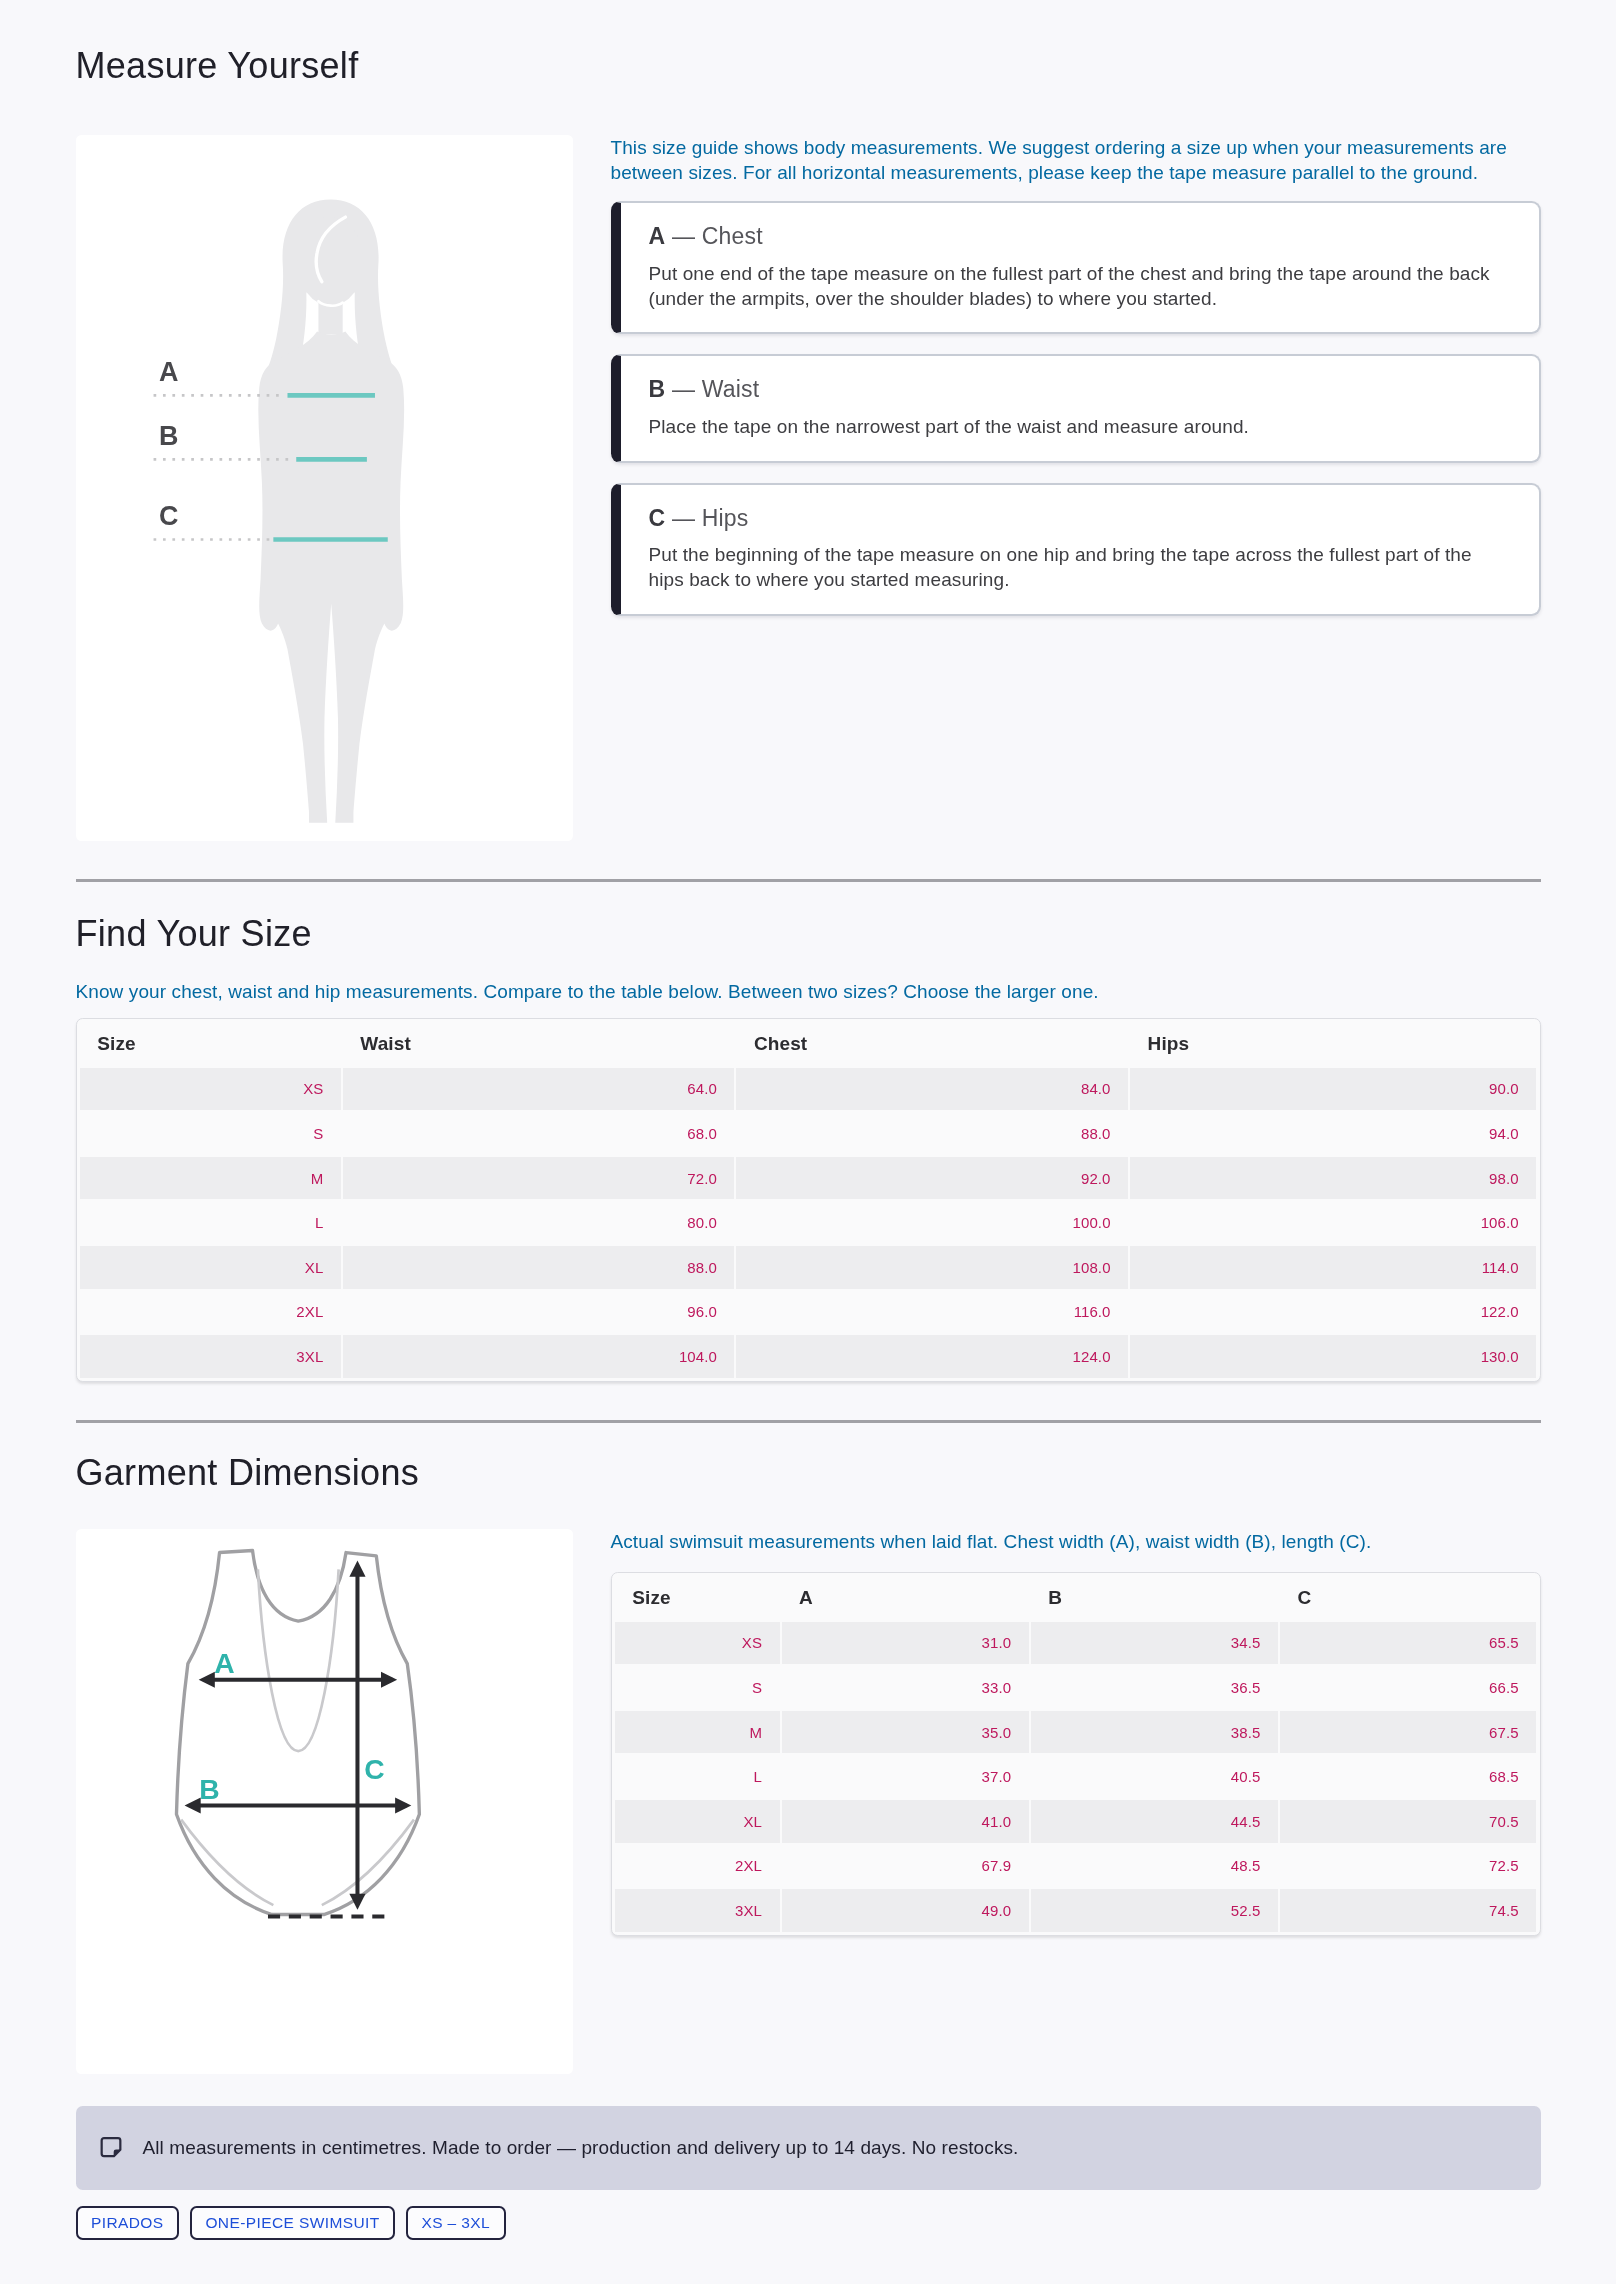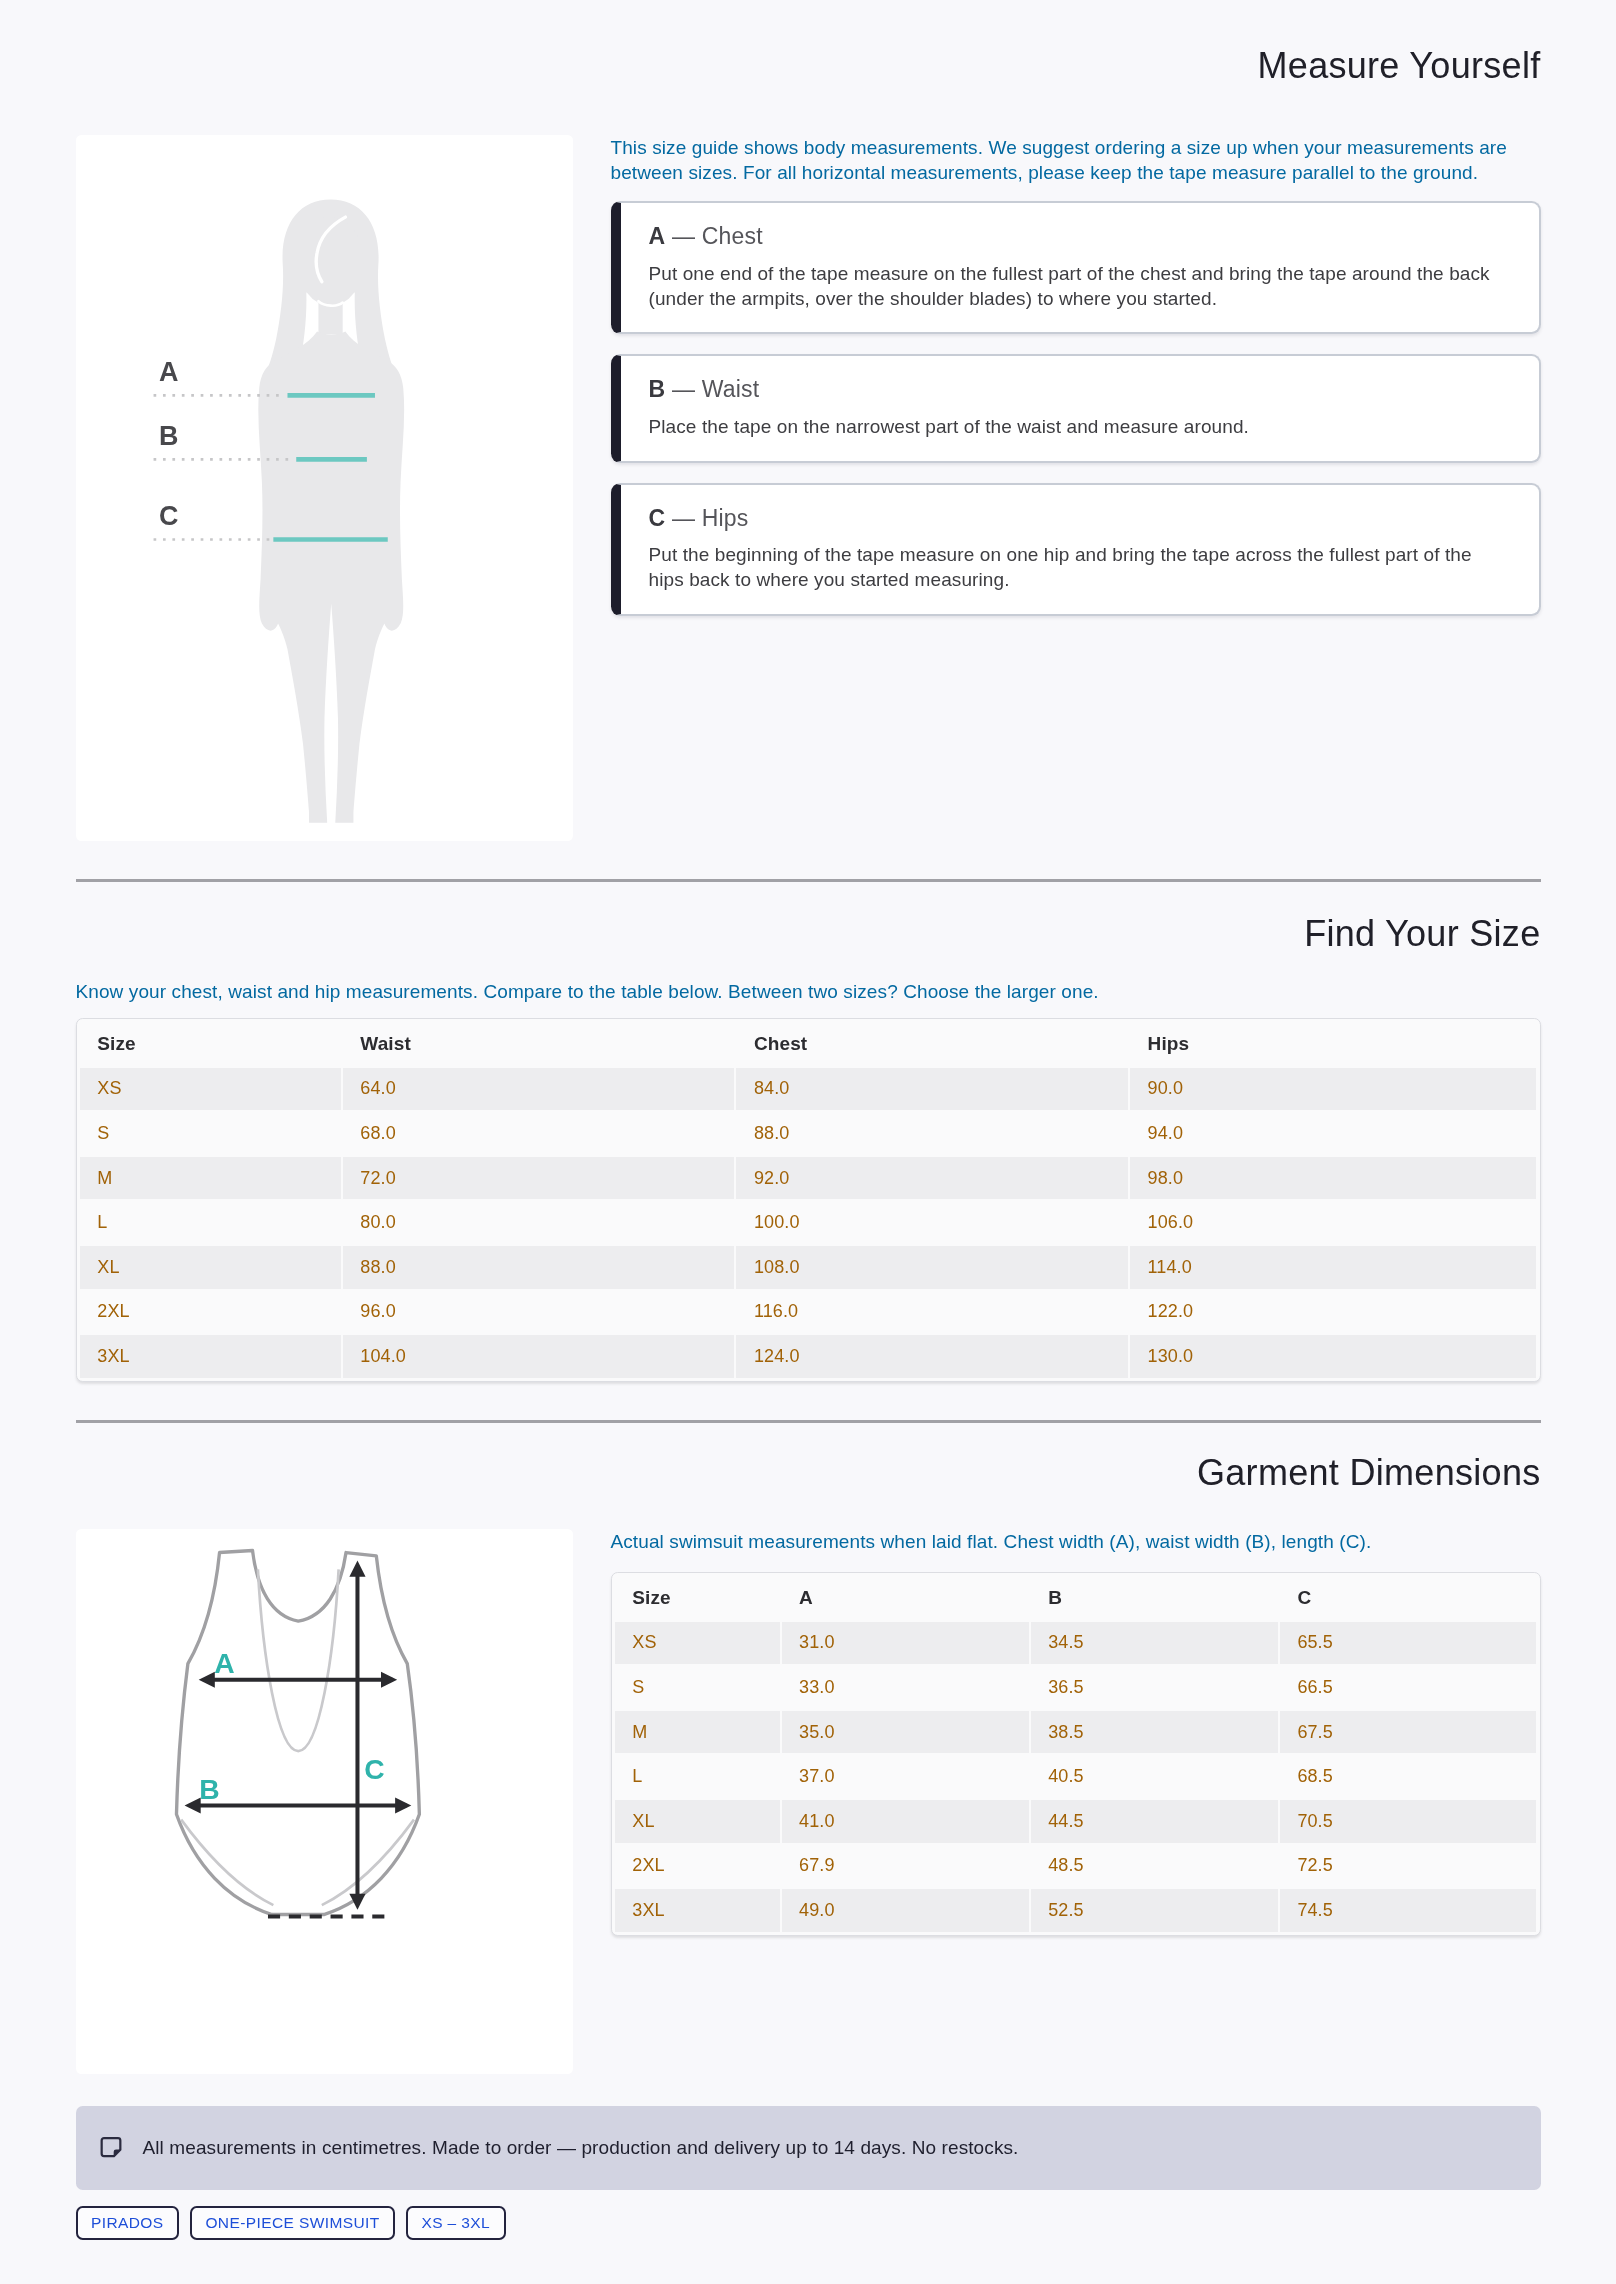--- a/index.html
+++ b/index.html
@@ -11,21 +11,20 @@
     color: #3b3b3e;
   }
   .content { width: 1465px; margin: 0 auto; padding-top: 44px; padding-bottom: 74px; }
 
   .section-title {
     font-size: 36px;
     font-weight: 400;
     color: #202029;
     line-height: 43px;
     letter-spacing: 0.3px;
-    text-align: right;
   }
 
   .split-row { display: flex; gap: 38px; align-items: flex-start; }
   .row-1 { margin-top: 48px; }
   .row-3 { margin-top: 35px; }
 
   .illustration-panel { background: #ffffff; border-radius: 5.4px; flex: 0 0 497px; overflow: hidden; }
   .panel-1 { height: 706px; }
   .panel-2 { height: 545px; }
   .right-col { flex: 1 1 auto; min-width: 0; }
@@ -59,21 +58,21 @@
     padding: 1.3px;
     box-shadow: 0 2px 2.7px rgba(0,0,0,0.10);
   }
   .right-col .table-wrap { margin-top: 17.5px; }
   table { width: 100%; border-collapse: separate; border-spacing: 2px; }
   th {
     text-align: left; font-size: 19px; font-weight: 700; color: #2c2c30;
     padding: 9.4px 17.5px; line-height: 25px; letter-spacing: 0.1px;
   }
   td {
-    font-size: 18px; color: #a16207; padding: 8.8px 17.5px; line-height: 25px; letter-spacing: 0.1px;
+    font-size: 15px; color: #be185d; padding: 8.8px 17.5px; line-height: 25px; letter-spacing: 0.1px; text-align: right;
   }
   tbody tr:nth-child(odd) td { background: #ededef; }
   col.c-size { width: 18%; }
   col.c-a { width: 27%; }
   col.c-b { width: 27%; }
   col.c-c { width: 28%; }
 
   .note-banner {
     margin-top: 32px;
     height: 84px;

